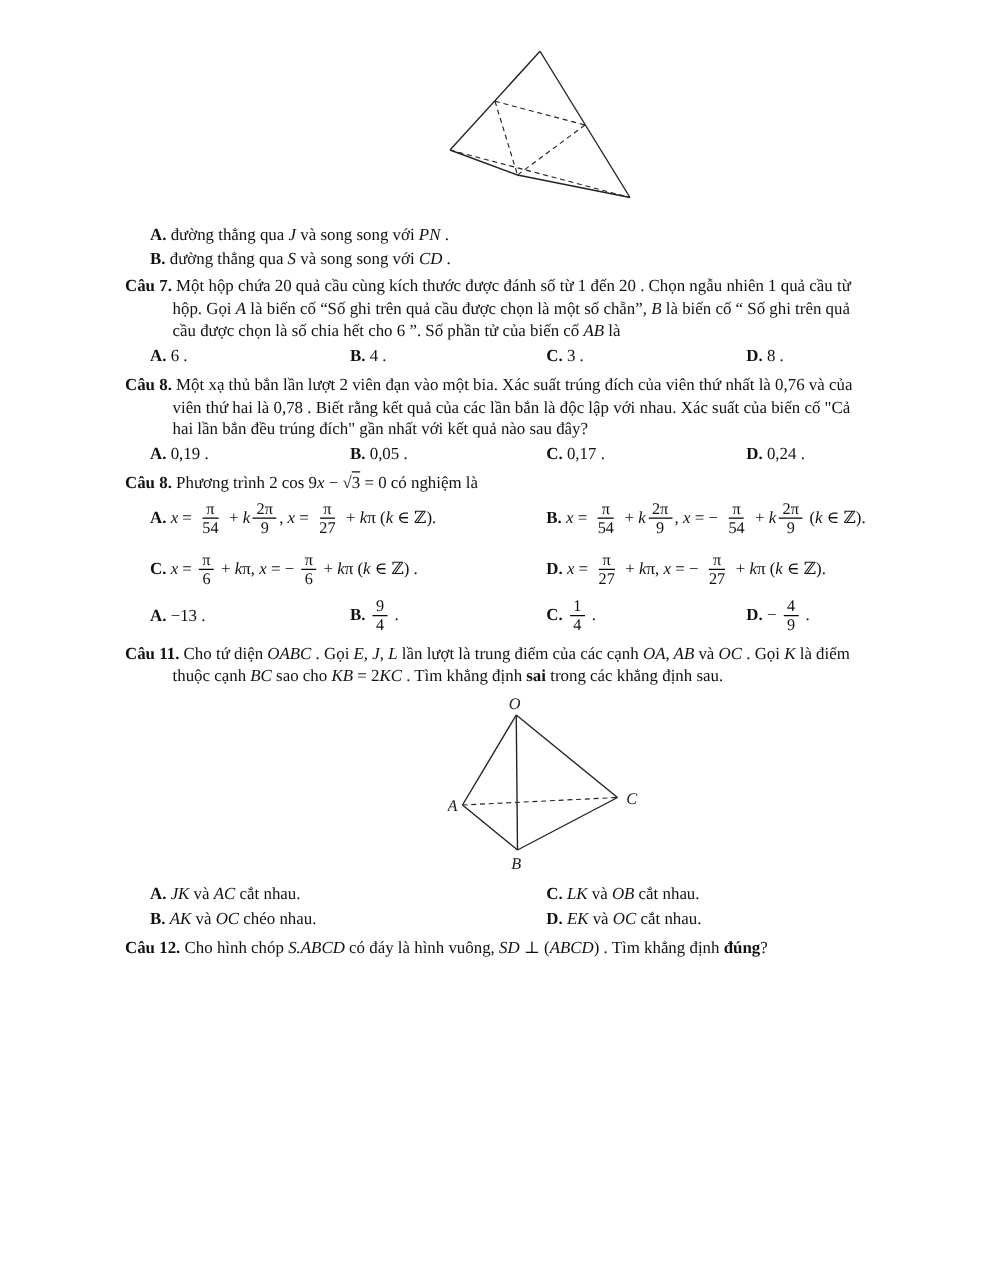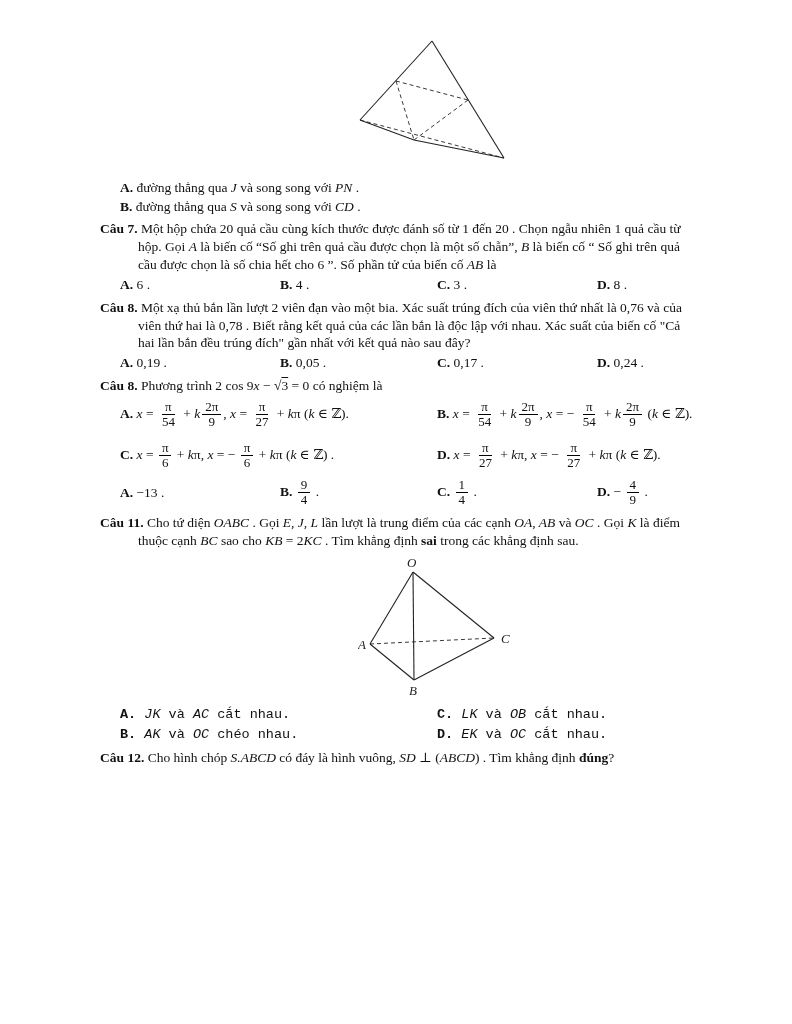--- a/index.html
+++ b/index.html
@@ -171,21 +171,21 @@
         <path d="M12 88 L136 82" stroke-dasharray="4 3" stroke-width="0.9"></path>
       </g>
       <g class="figlabel">
         <text x="49" y="11">O</text>
         <text x="0" y="93">A</text>
         <text x="143" y="87">C</text>
         <text x="51" y="139">B</text>
       </g>
     </svg>
   </div>
-  <div class="optrow2" style="row-gap:2px;font-family:Liberation Mono, monospace;">
+  <div class="optrow2" style="row-gap:2px;">
     <span class="opt"><b>A.</b> <span><span class="mi">JK</span> và <span class="mi">AC</span> cắt nhau.</span></span>
     <span class="opt"><b>C.</b> <span><span class="mi">LK</span> và <span class="mi">OB</span> cắt nhau.</span></span>
     <span class="opt"><b>B.</b> <span><span class="mi">AK</span> và <span class="mi">OC</span> chéo nhau.</span></span>
     <span class="opt"><b>D.</b> <span><span class="mi">EK</span> và <span class="mi">OC</span> cắt nhau.</span></span>
   </div>
 
   <p class="q">
     <b class="qlabel">Câu 12.</b>
     <span>Cho hình chóp <span class="mi">S.ABCD</span> có đáy là hình vuông, <span class="mi">SD</span> ⊥ (<span class="mi">ABCD</span>) . Tìm khẳng định <span class="mb">đúng</span>?</span>
   </p>

